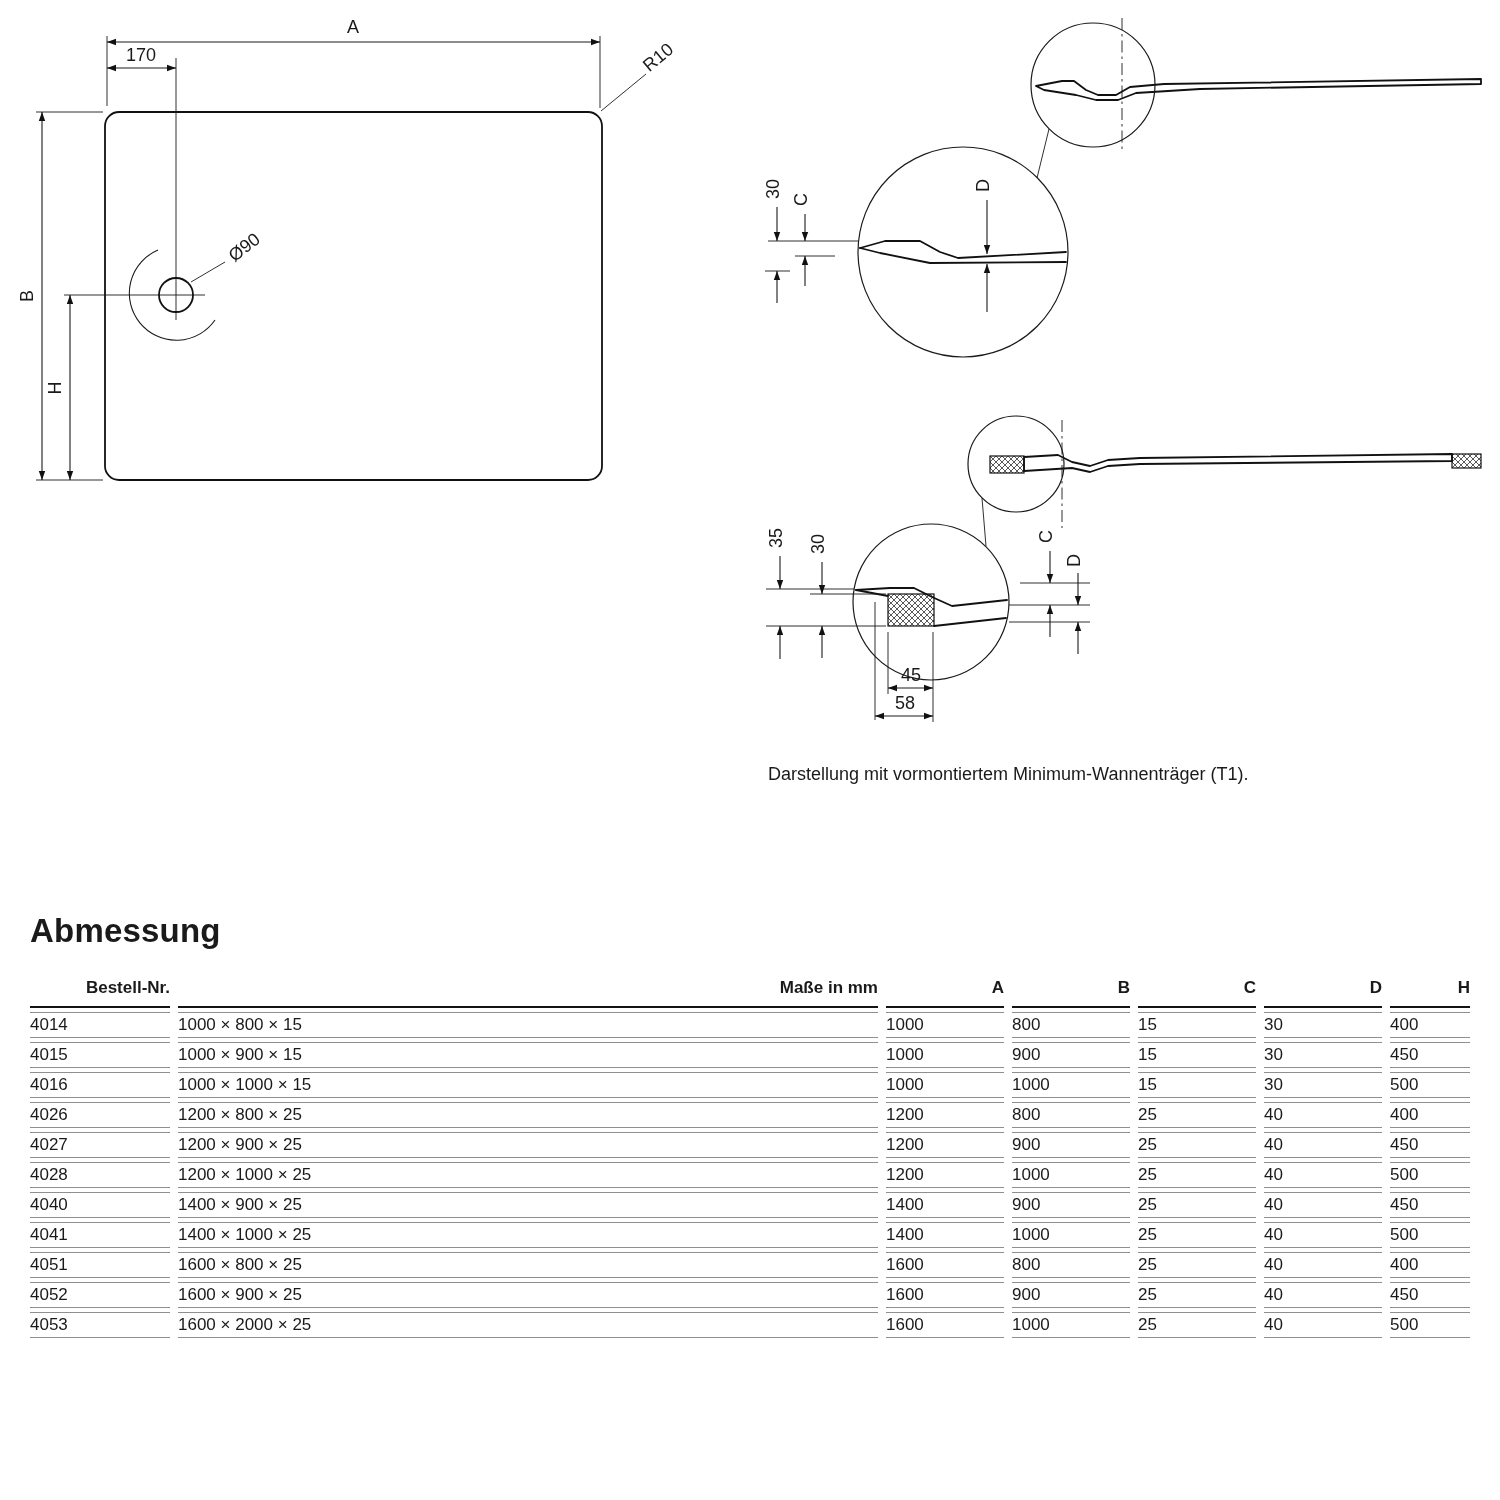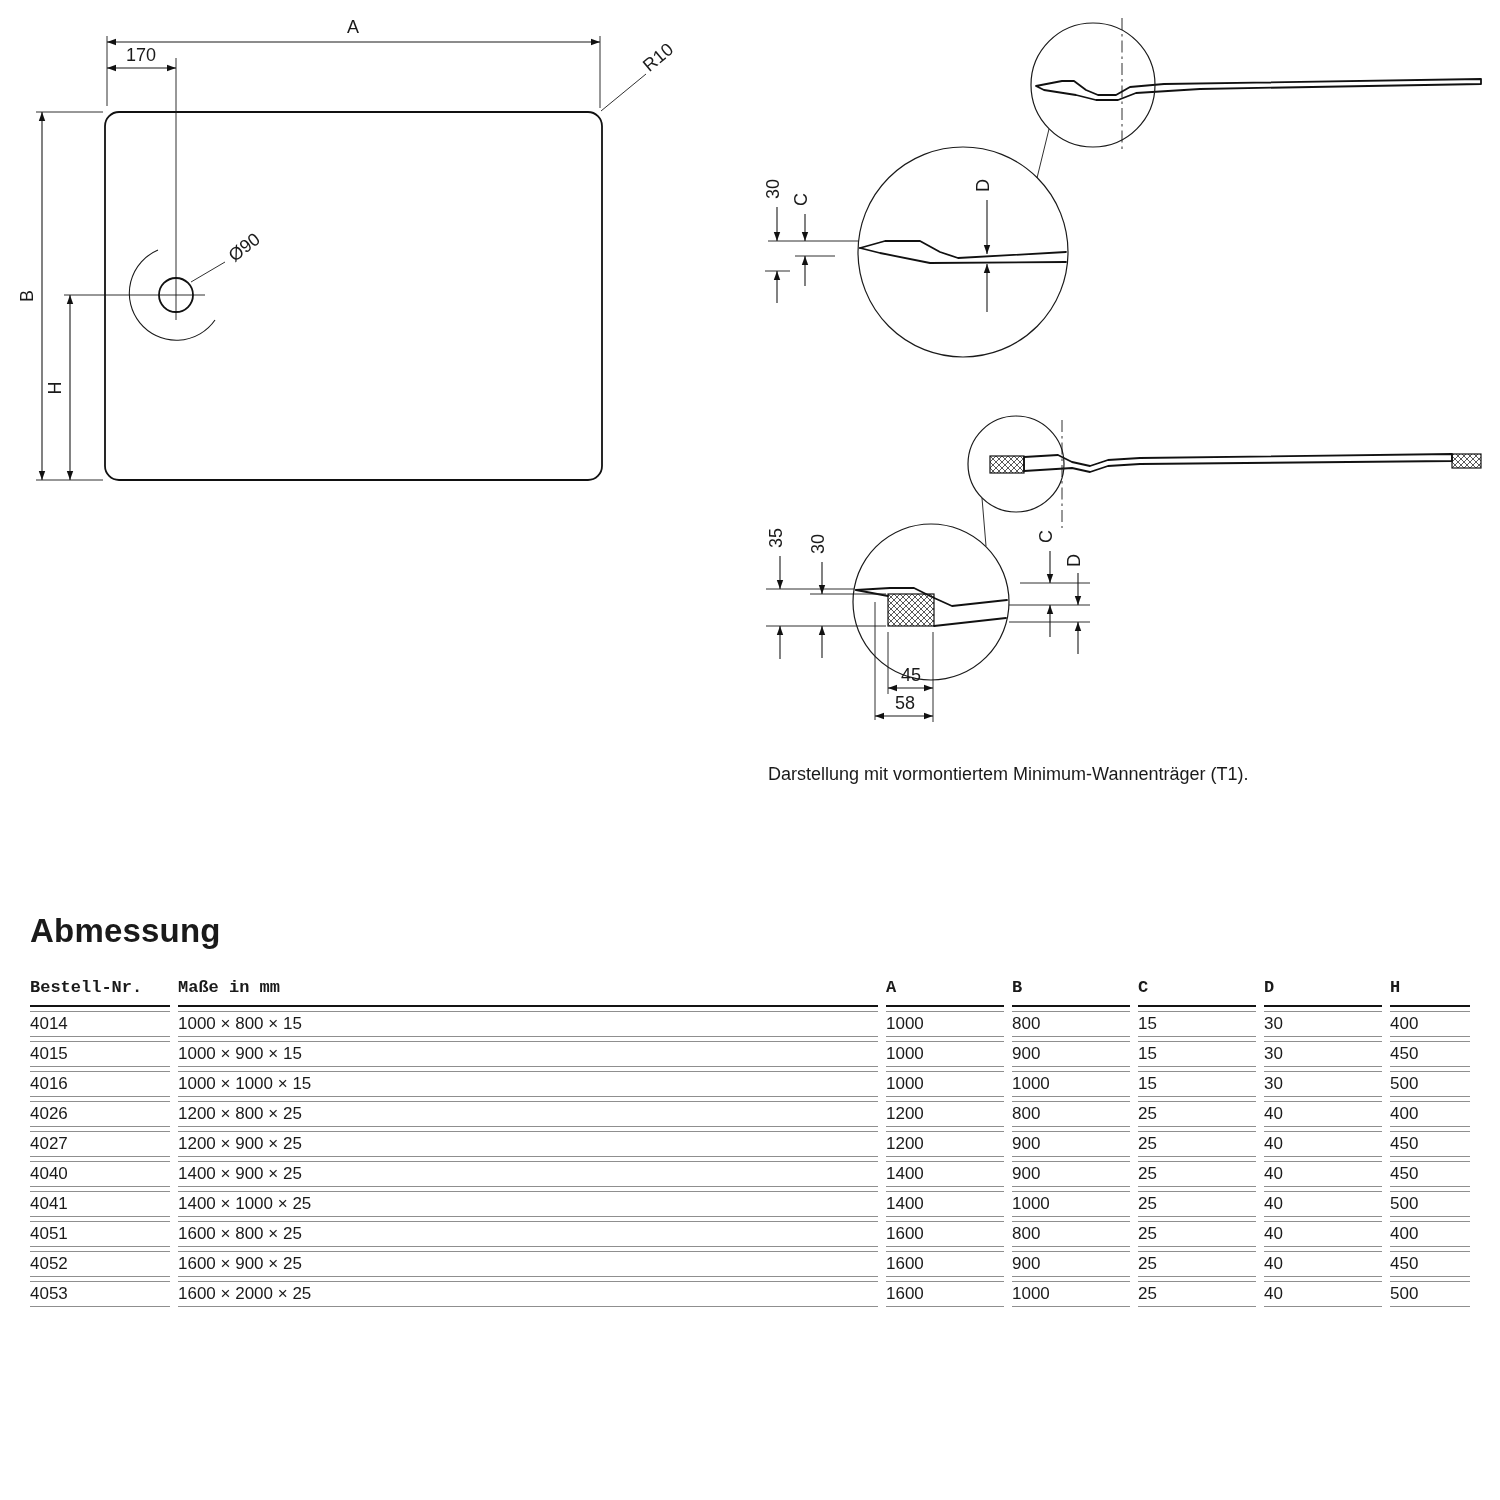--- a/index.html
+++ b/index.html
@@ -15,21 +15,21 @@
   .cl   { stroke:#1a1a1a; stroke-width:0.9; fill:none; stroke-dasharray:12 4 2.5 4; }
   .dcirc{ stroke:#1a1a1a; stroke-width:1.2; fill:none; }
   .hatched { fill:url(#xhatch); stroke:#111; stroke-width:1.2; }
   svg text { font-family:"Liberation Sans", sans-serif; font-size:18px; fill:#1a1a1a; }
 
   .caption { position:absolute; left:768px; top:744px; font-size:18px; color:#1a1a1a;margin-top:20px; }
 
   .section-title { position:absolute; left:30px; top:912px; font-size:33px; font-weight:700; letter-spacing:0.2px; }
 
   .spec-table { position:absolute; left:22px; top:970px; border-collapse:separate; border-spacing:8px 4px; table-layout:fixed; }
-  .spec-table th { text-align:left; font-size:17px; font-weight:700; padding:4px 0 8px; border-bottom:2px solid #141414; vertical-align:bottom; white-space:nowrap;font-family:Liberation Mono, monospace; }
+  .spec-table th { text-align:right; font-size:17px; font-weight:700; padding:4px 0 8px; border-bottom:2px solid #141414; vertical-align:bottom; white-space:nowrap; }
   .spec-table td { font-size:17px; line-height:19px; padding:2px 0 3px; border-top:1px solid #8f8f8f; border-bottom:1px solid #8f8f8f; white-space:nowrap; }
 </style>
 </head>
 <body>
 
 <div class="canvas">
 
   <svg class="drawing-svg" width="1500" height="880" viewBox="0 0 1500 880">
     <defs>
       <marker id="arr" viewBox="0 0 10 10" refX="9.5" refY="5" markerWidth="10" markerHeight="10" markerUnits="userSpaceOnUse" orient="auto-start-reverse">
@@ -210,20 +210,29 @@
         <tr>
           <td>4027</td>
           <td>1200 × 900 × 25</td>
           <td>1200</td>
           <td>900</td>
           <td>25</td>
           <td>40</td>
           <td>450</td>
         </tr>
         <tr>
+          <td>4028</td>
+          <td>1200 × 1000 × 25</td>
+          <td>1200</td>
+          <td>1000</td>
+          <td>25</td>
+          <td>40</td>
+          <td>500</td>
+        </tr>
+        <tr>
           <td>4040</td>
           <td>1400 × 900 × 25</td>
           <td>1400</td>
           <td>900</td>
           <td>25</td>
           <td>40</td>
           <td>450</td>
         </tr>
         <tr>
           <td>4041</td>

